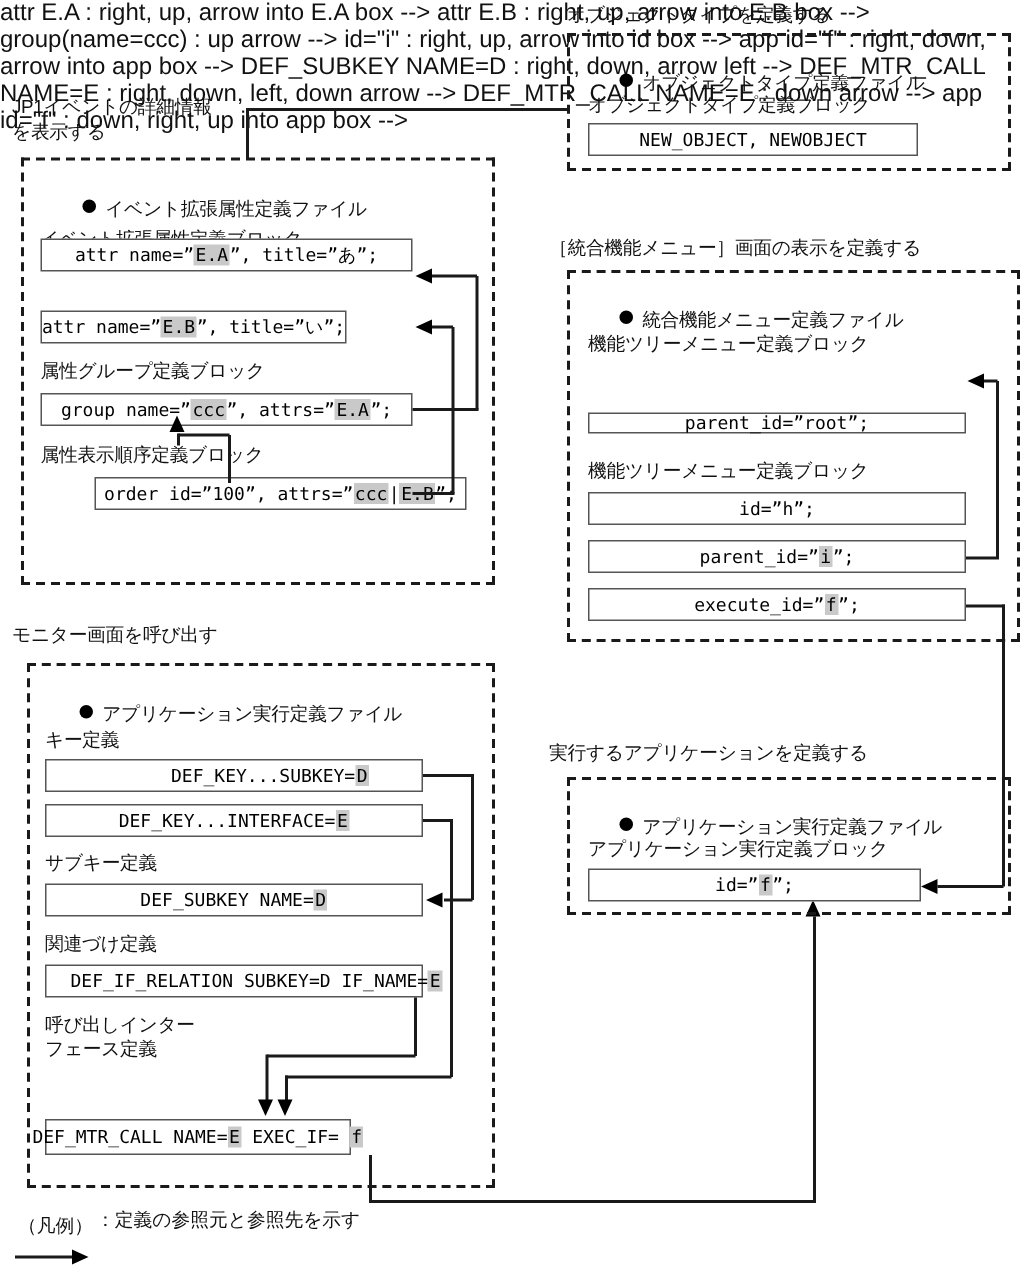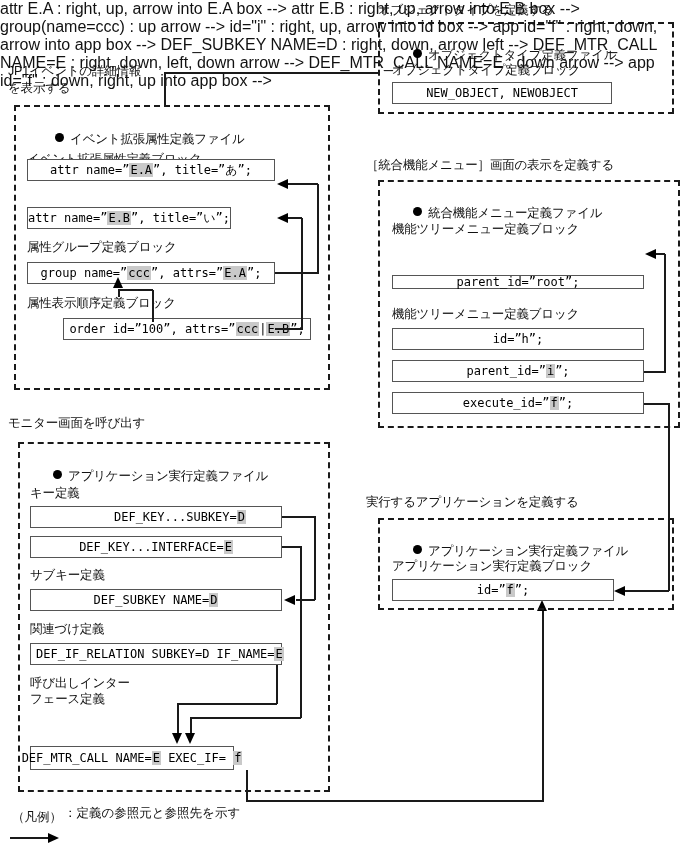--- a/index.html
+++ b/index.html
@@ -65,21 +65,21 @@
     background:#ffffff;
     font-family:"DejaVu Sans Mono","Liberation Mono",monospace;
     font-size:12px;
     display:flex;
     align-items:center;
     justify-content:center;
     white-space:pre;
     letter-spacing:0px;
     color:#000;
   }
-  .codebox.left{justify-content:flex-start;padding-left:5px;}
+  .codebox.left{justify-content:flex-start;padding-left:16px;}
   .hl{background:#c9c9c9;padding:0 1px;}
 
   
   .ln{position:absolute;background:#1a1a1a;}
   .lnh{height:1.6px;}
   .lnv{width:1.6px;}
 
   .arrow{position:absolute;width:0;height:0;}
   .arrow-left{
     border-top:5.5px solid transparent;

